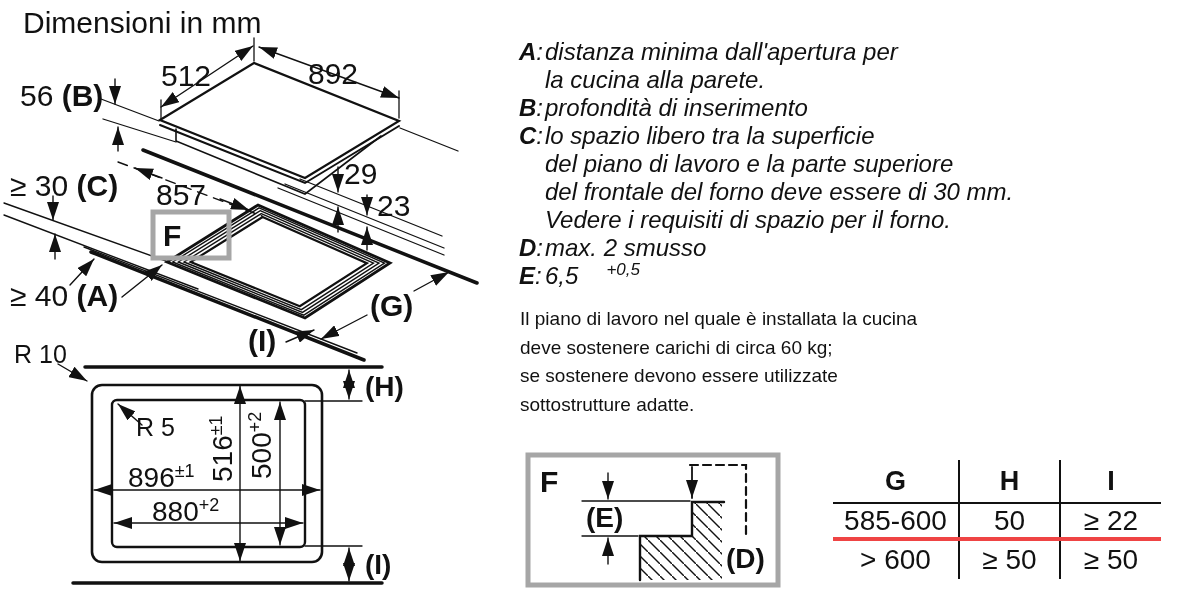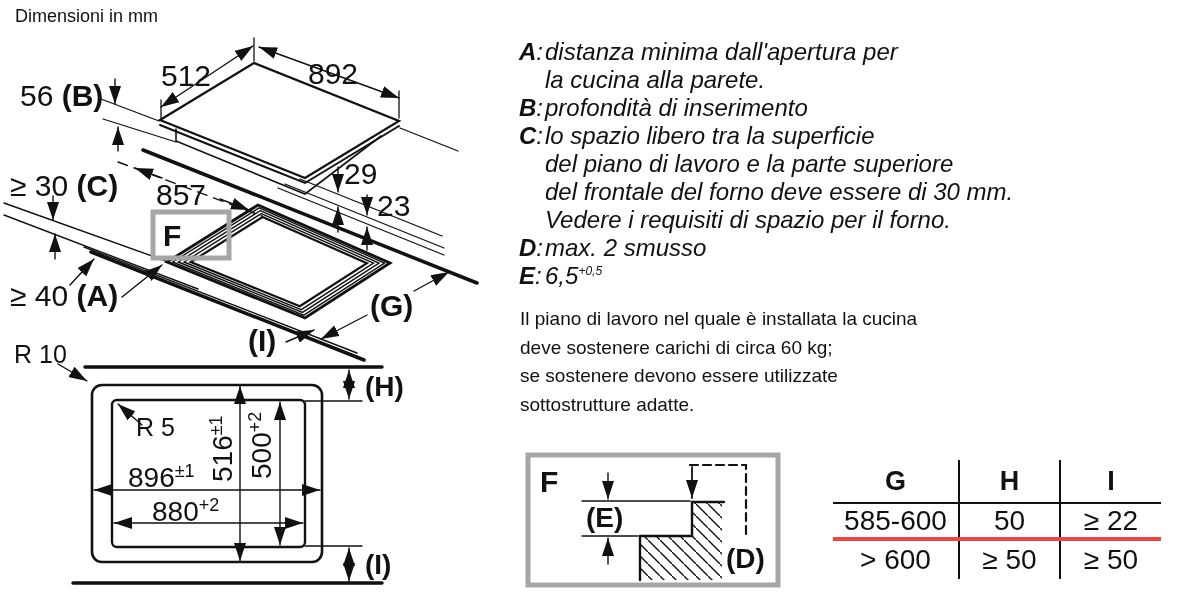--- a/index.html
+++ b/index.html
@@ -2,27 +2,27 @@
 <html><head>
 <meta charset="utf-8">
 <style>
   html,body{margin:0;padding:0;}
   body{
     width:1200px;height:600px;position:relative;background:#fff;
     font-family:"Liberation Sans", sans-serif;color:#111;overflow:hidden;
   }
   #drawing{position:absolute;left:0;top:0;}
   .abs{position:absolute;}
-  #title{left:15px;top:6px;font-size:18px;}
+  #title{left:23px;top:6px;font-size:30px;}
   .legend{left:519px;top:38px;font-size:24px;line-height:28px;white-space:nowrap;font-style:italic;}
   .lg-line{height:28px;}
   .lg-cont{padding-left:26px;}
   .ll{display:inline-block;width:26px;font-weight:bold;}
   .ll .colon{font-weight:normal;}
-  sup.small{font-size:12px;vertical-align:super;line-height:0;}
+  sup.small{font-size:17px;vertical-align:super;line-height:0;margin-left:28px;}
   .note{left:520px;top:305px;font-size:19px;line-height:28.5px;white-space:nowrap;}
   .dim-table{left:833px;top:460px;border-collapse:collapse;font-size:28px;}
   .dim-table th,.dim-table td{text-align:center;vertical-align:middle;padding:0;}
   .dim-table th{font-size:27px;font-weight:bold;height:42px;}
   .dim-table .c1{width:125px;}
   .dim-table .c2{width:99px;}
   .dim-table .c3{width:100px;}
   .dim-table th+th,.dim-table td+td{border-left:2px solid #111;}
   .dim-table tr.head th{border-bottom:2px solid #111;}
   .dim-table tr.r1 td{border-bottom:4px solid #ef4444;height:33px;}

